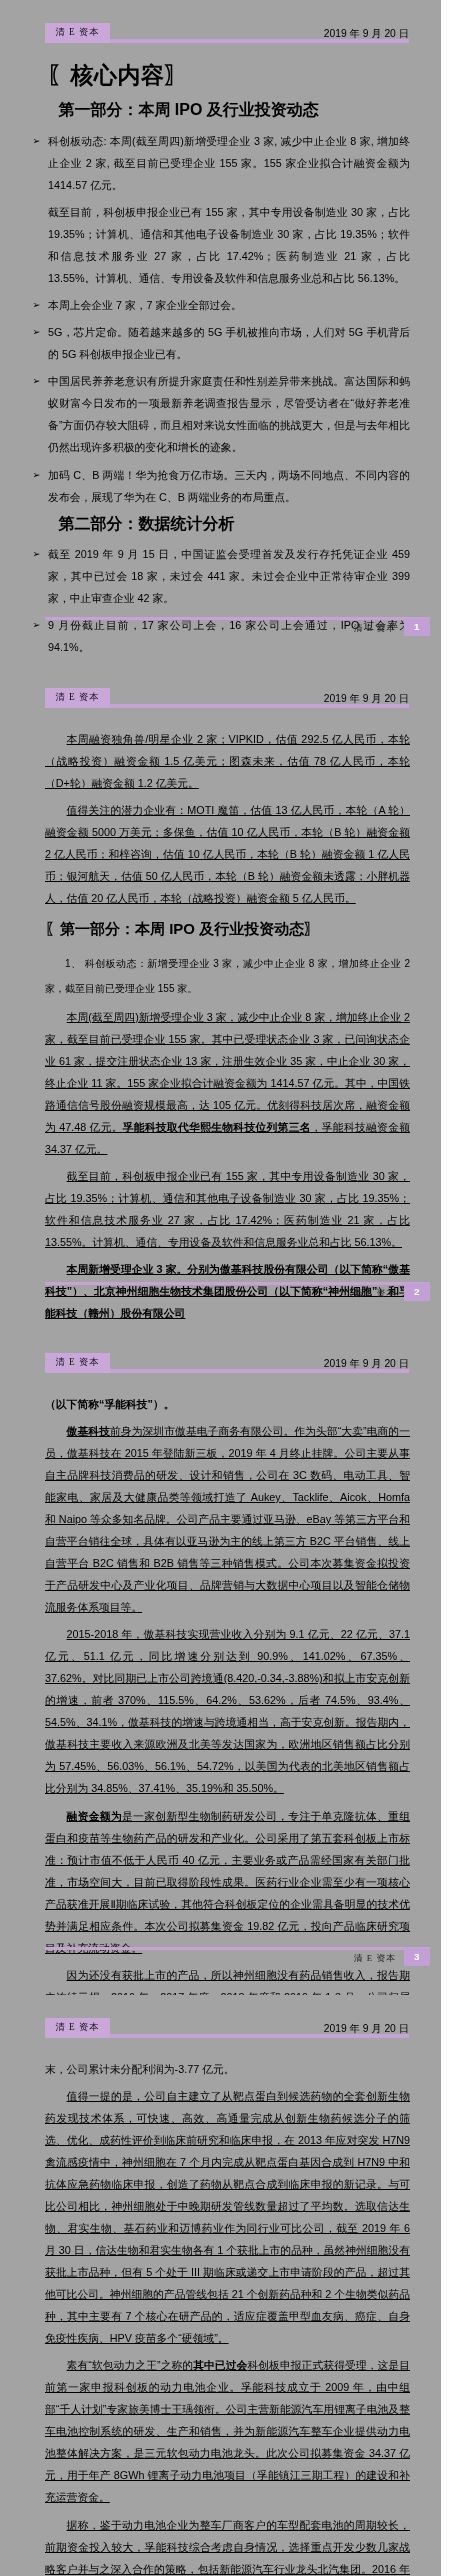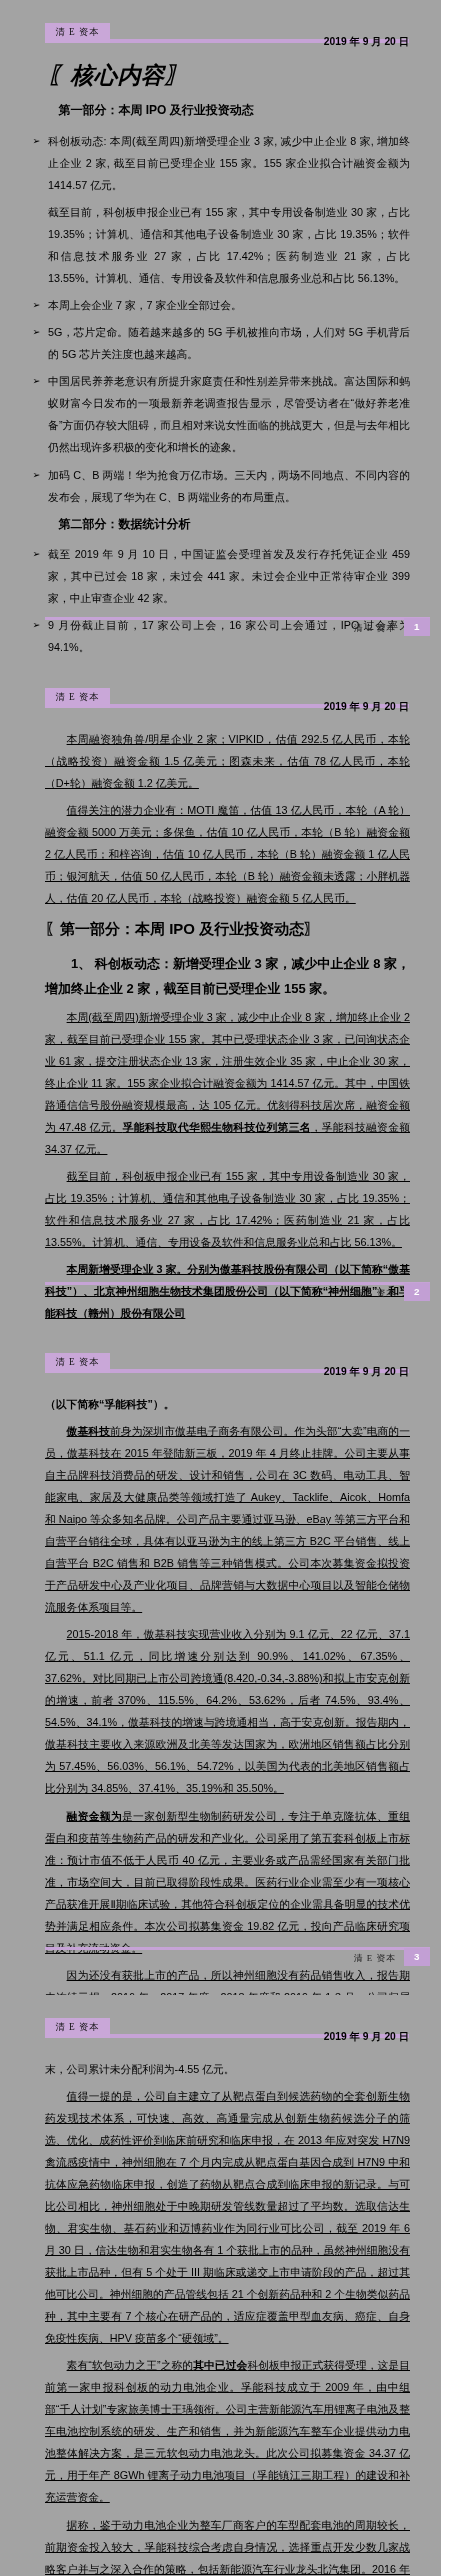--- a/index.html
+++ b/index.html
@@ -7,42 +7,42 @@
 
   .page { position:relative; width:441px; height:665px; background:#a3a3a3; overflow:hidden; }
   .page.last { height:666px; }
 
   
   .hdr { position:absolute; top:23px; left:45px; right:32px; height:19.6px; }
   .hdr-line { position:absolute; left:0; right:0; top:16px; height:3.6px; background:#c6a3d6; }
   .badge { position:absolute; left:0; top:0; width:65px; height:19.6px; background:#c9a7d8;
            z-index:2; display:flex; align-items:center; justify-content:center;
            font-family:"Liberation Serif", serif; font-size:9.3px; letter-spacing:1px; color:#111; }
-  .hdr-date { position:absolute; right:0; top:12px; font-size:10.3px; font-weight:bold; }
+  .hdr-date { position:absolute; right:0; top:4px; font-size:10.3px; font-weight:normal; }
 
   
   .ftr { position:absolute; top:617px; left:45px; right:0; height:47px; }
   .ftr-line { position:absolute; left:0; top:0; width:385px; height:3.1px; background:#c6a3d6; }
   .ftr-brand { position:absolute; right:45px; top:6.2px; font-family:"Liberation Serif", serif;
                font-size:8.8px; letter-spacing:1px; color:#222; }
   .ftr-num { position:absolute; right:11.3px; top:0.5px; width:26px; height:18.5px; background:#c29fd4;
              color:#fff; display:flex; align-items:center; justify-content:center;
              font-size:9.8px; font-weight:bold; }
 
   
   .content { position:absolute; left:45px; right:31px; top:63px; }
   .bodytxt, .bt, .sub-para { font-size:10.8px; line-height:22px; text-align:justify; }
   p { margin:0 0 5.2px 0; }
   .indent { text-indent:2em;text-decoration:underline; }
   .bold { font-weight:bold; }
 
-  .title-main { font-size:23px; font-weight:bold; margin:1px 0 13.4px 2.1px; letter-spacing:0.5px;font-style:italic; }
-  .h-section { font-size:12px; font-weight:bold; margin:5.2px 0 8.2px 13.4px; }
+  .title-main { font-size:23px; font-weight:bold; margin:1px 0 13.4px 2.1px; letter-spacing:0.5px; }
+  .h-section { font-size:16px; font-weight:bold; margin:5.2px 0 8.2px 13.4px; }
   .title-big { font-size:15px; font-weight:bold; margin:9.3px 0 10.3px 0; }
-  .h-sub { font-size:13px; font-weight:bold; line-height:25px; text-indent:2em;
+  .h-sub { font-size:10px; font-weight:normal; line-height:25px; text-indent:2em;
            text-align:justify; margin:0 0 5.2px 0; }
 
   .bullet { display:flex; margin:0 0 5.2px -12.4px; }
   .bullet .marker { width:15.5px; flex:none; font-size:9.3px; line-height:22px; }
   .bullet .bt { flex:1; }
   .sub-para { margin:0 0 5.2px 3.1px; }
 </style>
 </head>
 <body>
 
@@ -61,36 +61,36 @@
       <span class="bt">科创板动态: 本周(截至周四)新增受理企业 3 家, 减少中止企业 8 家, 增加终止企业 2 家, 截至目前已受理企业 155 家。155 家企业拟合计融资金额为 1414.57 亿元。</span>
     </div>
     <p class="sub-para">截至目前，科创板申报企业已有 155 家，其中专用设备制造业 30 家，占比 19.35%；计算机、通信和其他电子设备制造业 30 家，占比 19.35%；软件和信息技术服务业 27 家，占比 17.42%；医药制造业 21 家，占比 13.55%。计算机、通信、专用设备及软件和信息服务业总和占比 56.13%。</p>
 
     <div class="bullet">
       <span class="marker">➢</span>
       <span class="bt">本周上会企业 7 家，7 家企业全部过会。</span>
     </div>
     <div class="bullet">
       <span class="marker">➢</span>
-      <span class="bt">5G，芯片定命。随着越来越多的 5G 手机被推向市场，人们对 5G 手机背后的 5G 芯片关注度也越来越高。</span>
+      <span class="bt">5G，芯片定命。随着越来越多的 5G 手机被推向市场，人们对 5G 手机背后的 5G 科创板申报企业已有。</span>
     </div>
     <div class="bullet">
       <span class="marker">➢</span>
       <span class="bt">中国居民养养老意识有所提升家庭责任和性别差异带来挑战。富达国际和蚂蚁财富今日发布的一项最新养老调查报告显示，尽管受访者在“做好养老准备”方面仍存较大阻碍，而且相对来说女性面临的挑战更大，但是与去年相比仍然出现许多积极的变化和增长的迹象。</span>
     </div>
     <div class="bullet">
       <span class="marker">➢</span>
       <span class="bt">加码 C、B 两端！华为抢食万亿市场。三天内，两场不同地点、不同内容的发布会，展现了华为在 C、B 两端业务的布局重点。</span>
     </div>
 
     <div class="h-section">第二部分：数据统计分析</div>
 
     <div class="bullet">
       <span class="marker">➢</span>
-      <span class="bt">截至 2019 年 9 月 10 日，中国证监会受理首发及发行存托凭证企业 459 家，其中已过会 18 家，未过会 441 家。未过会企业中正常待审企业 399 家，中止审查企业 42 家。</span>
+      <span class="bt">截至 2019 年 9 月 15 日，中国证监会受理首发及发行存托凭证企业 459 家，其中已过会 18 家，未过会 441 家。未过会企业中正常待审企业 399 家，中止审查企业 42 家。</span>
     </div>
     <div class="bullet">
       <span class="marker">➢</span>
       <span class="bt">9 月份截止目前，17 家公司上会，16 家公司上会通过，IPO 过会率为 94.1%。</span>
     </div>
     <div class="bullet">
       <span class="marker">➢</span>
       <span class="bt">目前融资市场的热点主要集中在硬件、企业服务、本地生活和教育行业。</span>
     </div>
   </div>
@@ -143,20 +143,20 @@
   </div>
 </div>
 
 <div class="page last">
   <div class="hdr">
     <div class="hdr-line"></div>
     <div class="badge">清 E 资本</div>
     <div class="hdr-date">2019 年 9 月 20 日</div>
   </div>
   <div class="content bodytxt">
-    <p>末，公司累计未分配利润为-4.55 亿元。</p>
+    <p>末，公司累计未分配利润为-3.77 亿元。</p>
     <p class="indent">值得一提的是，公司自主建立了从靶点蛋白到候选药物的全套创新生物药发现技术体系，可快速、高效、高通量完成从创新生物药候选分子的筛选、优化、成药性评价到临床前研究和临床申报，在 2013 年应对突发 H7N9 禽流感疫情中，神州细胞在 7 个月内完成从靶点蛋白基因合成到 H7N9 中和抗体应急药物临床申报，创造了药物从靶点合成到临床申报的新记录。与可比公司相比，神州细胞处于中晚期研发管线数量超过了平均数。选取信达生物、君实生物、基石药业和迈博药业作为同行业可比公司，截至 2019 年 6 月 30 日，信达生物和君实生物各有 1 个获批上市的品种，虽然神州细胞没有获批上市品种，但有 5 个处于 III 期临床或递交上市申请阶段的产品，超过其他可比公司。神州细胞的产品管线包括 21 个创新药品种和 2 个生物类似药品种，其中主要有 7 个核心在研产品的，适应症覆盖甲型血友病、癌症、自身免疫性疾病、HPV 疫苗多个“硬领域”。</p>
     <p class="indent"><span>素有“软包动力之王”之称的</span><span class="bold">其中已过会</span><span>科创板申报正式获得受理，这是目前第一家申报科创板的动力电池企业。孚能科技成立于 2009 年，由中组部“千人计划”专家旅美博士王瑀领衔。公司主营新能源汽车用锂离子电池及整车电池控制系统的研发、生产和销售，并为新能源汽车整车企业提供动力电池整体解决方案，是三元软包动力电池龙头。此次公司拟募集资金 34.37 亿元，用于年产 8GWh 锂离子动力电池项目（孚能镇江三期工程）的建设和补充运营资金。</span></p>
     <p class="indent">据称，鉴于动力电池企业为整车厂商客户的车型配套电池的周期较长，前期资金投入较大，孚能科技综合考虑自身情况，选择重点开发少数几家战略客户并与之深入合作的策略，包括新能源汽车行业龙头北汽集团。2016 年起，孚能科技与北汽新能源正式达成战略合作，开始批量供货。招股书显示，2016 年-2018 年孚能科技的第一大客户为北汽集团，销售金额分别为 3 亿元、11.42 亿元、18.27 亿元，对应营收占比较高，分别达到 65.63%、87.57%、83.58%。但在 2019 年上半年，孚能科技的第一大客户由北汽集团变成了长城集团，后者的采购金额为 5.36 亿元，在孚能科技主营收入中的比重达到 56.06%，远超北汽集团 35.33%的销售收入占比。</p>
   </div>
 
 </div>
 
 
 </body></html>

